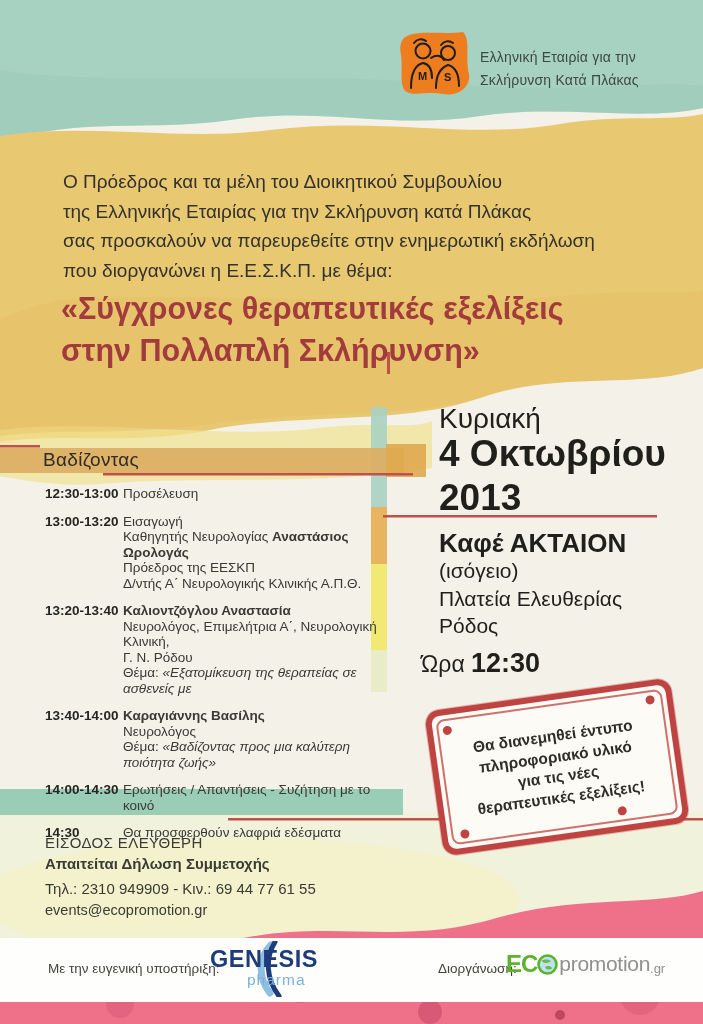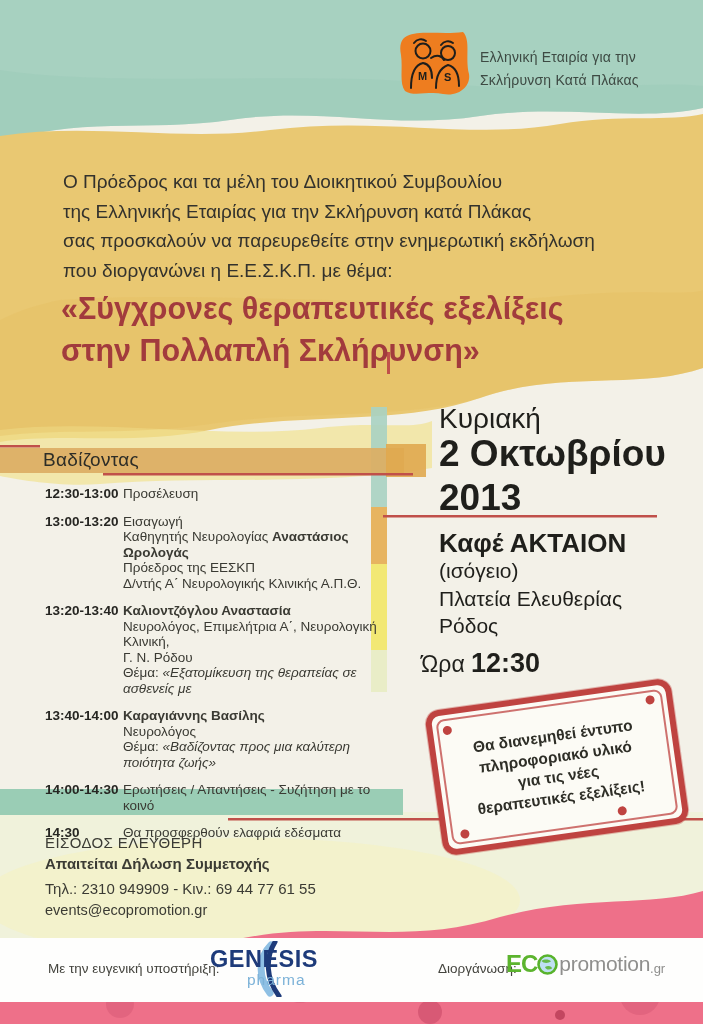--- a/index.html
+++ b/index.html
@@ -188,21 +188,21 @@
       </div>
       <div class="prog-row">
         <div class="prog-time">14:30</div>
         <div class="prog-detail">
           <div class="prog-line"><span>Θα προσφερθούν ελαφριά εδέσματα</span></div>
         </div>
       </div>
     </div>
 
   <div class="abs ev ev-day">Κυριακή</div>
-  <div class="abs ev ev-date">2 Οκτωβρίου</div>
+  <div class="abs ev ev-date">4 Οκτωβρίου</div>
   <div class="abs ev ev-year">2013</div>
   <div class="abs ev ev-venue">Καφέ ΑΚΤΑΙΟΝ</div>
   <div class="abs ev ev-note">(ισόγειο)</div>
   <div class="abs ev ev-addr1">Πλατεία Ελευθερίας</div>
   <div class="abs ev ev-addr2">Ρόδος</div>
   <div class="abs ev ev-time">
     <span>Ώρα</span>
     <span class="tv">12:30</span>
   </div>
 

